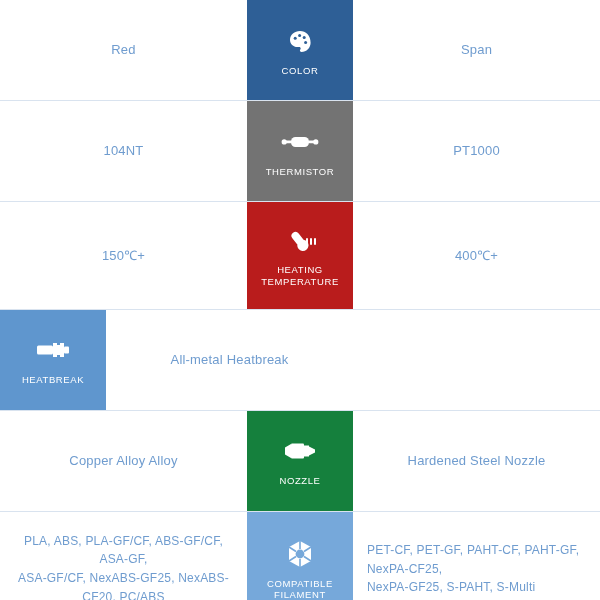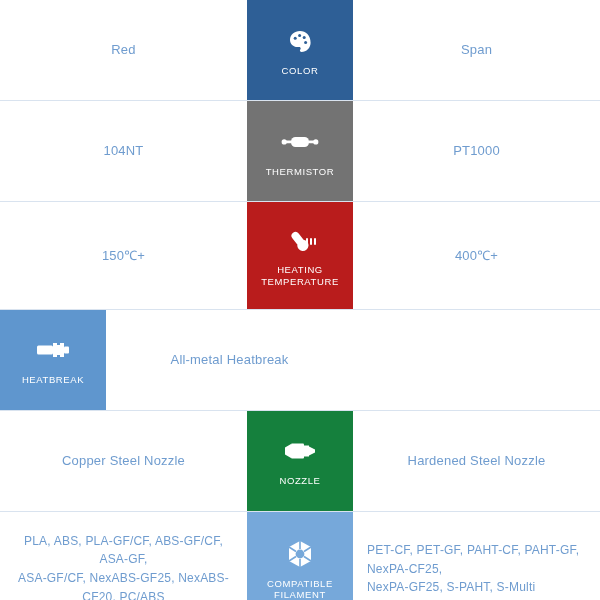--- a/index.html
+++ b/index.html
@@ -158,21 +158,21 @@
           <rect x="27" y="4" width="4" height="14" fill="#ffffff"></rect>
           <rect x="31" y="7.5" width="5" height="7" rx="1" fill="#ffffff"></rect>
         </svg>
       </span>
       <span class="label">HEATBREAK</span>
     </div>
     <div class="cell left">All-metal Heatbreak</div>
   </div>
 
   <div class="row">
-    <div class="cell left">Copper Steel Nozzle</div>
+    <div class="cell left">Copper Alloy Alloy</div>
     <div class="cell center c-dark3">
       <span class="icon">
         <svg width="38" height="22" viewBox="0 0 38 22" fill="none">
           <path d="M4 7.5 L10 4 L10 18 L4 14.5 Z" fill="#ffffff"></path>
           <rect x="10" y="3.5" width="13" height="15" rx="1" fill="#ffffff"></rect>
           <rect x="23" y="5.5" width="5" height="11" fill="#ffffff"></rect>
           <path d="M28 6.5 L34 9.5 L34 12.5 L28 15.5 Z" fill="#ffffff"></path>
         </svg>
       </span>
       <span class="label">NOZZLE</span>

